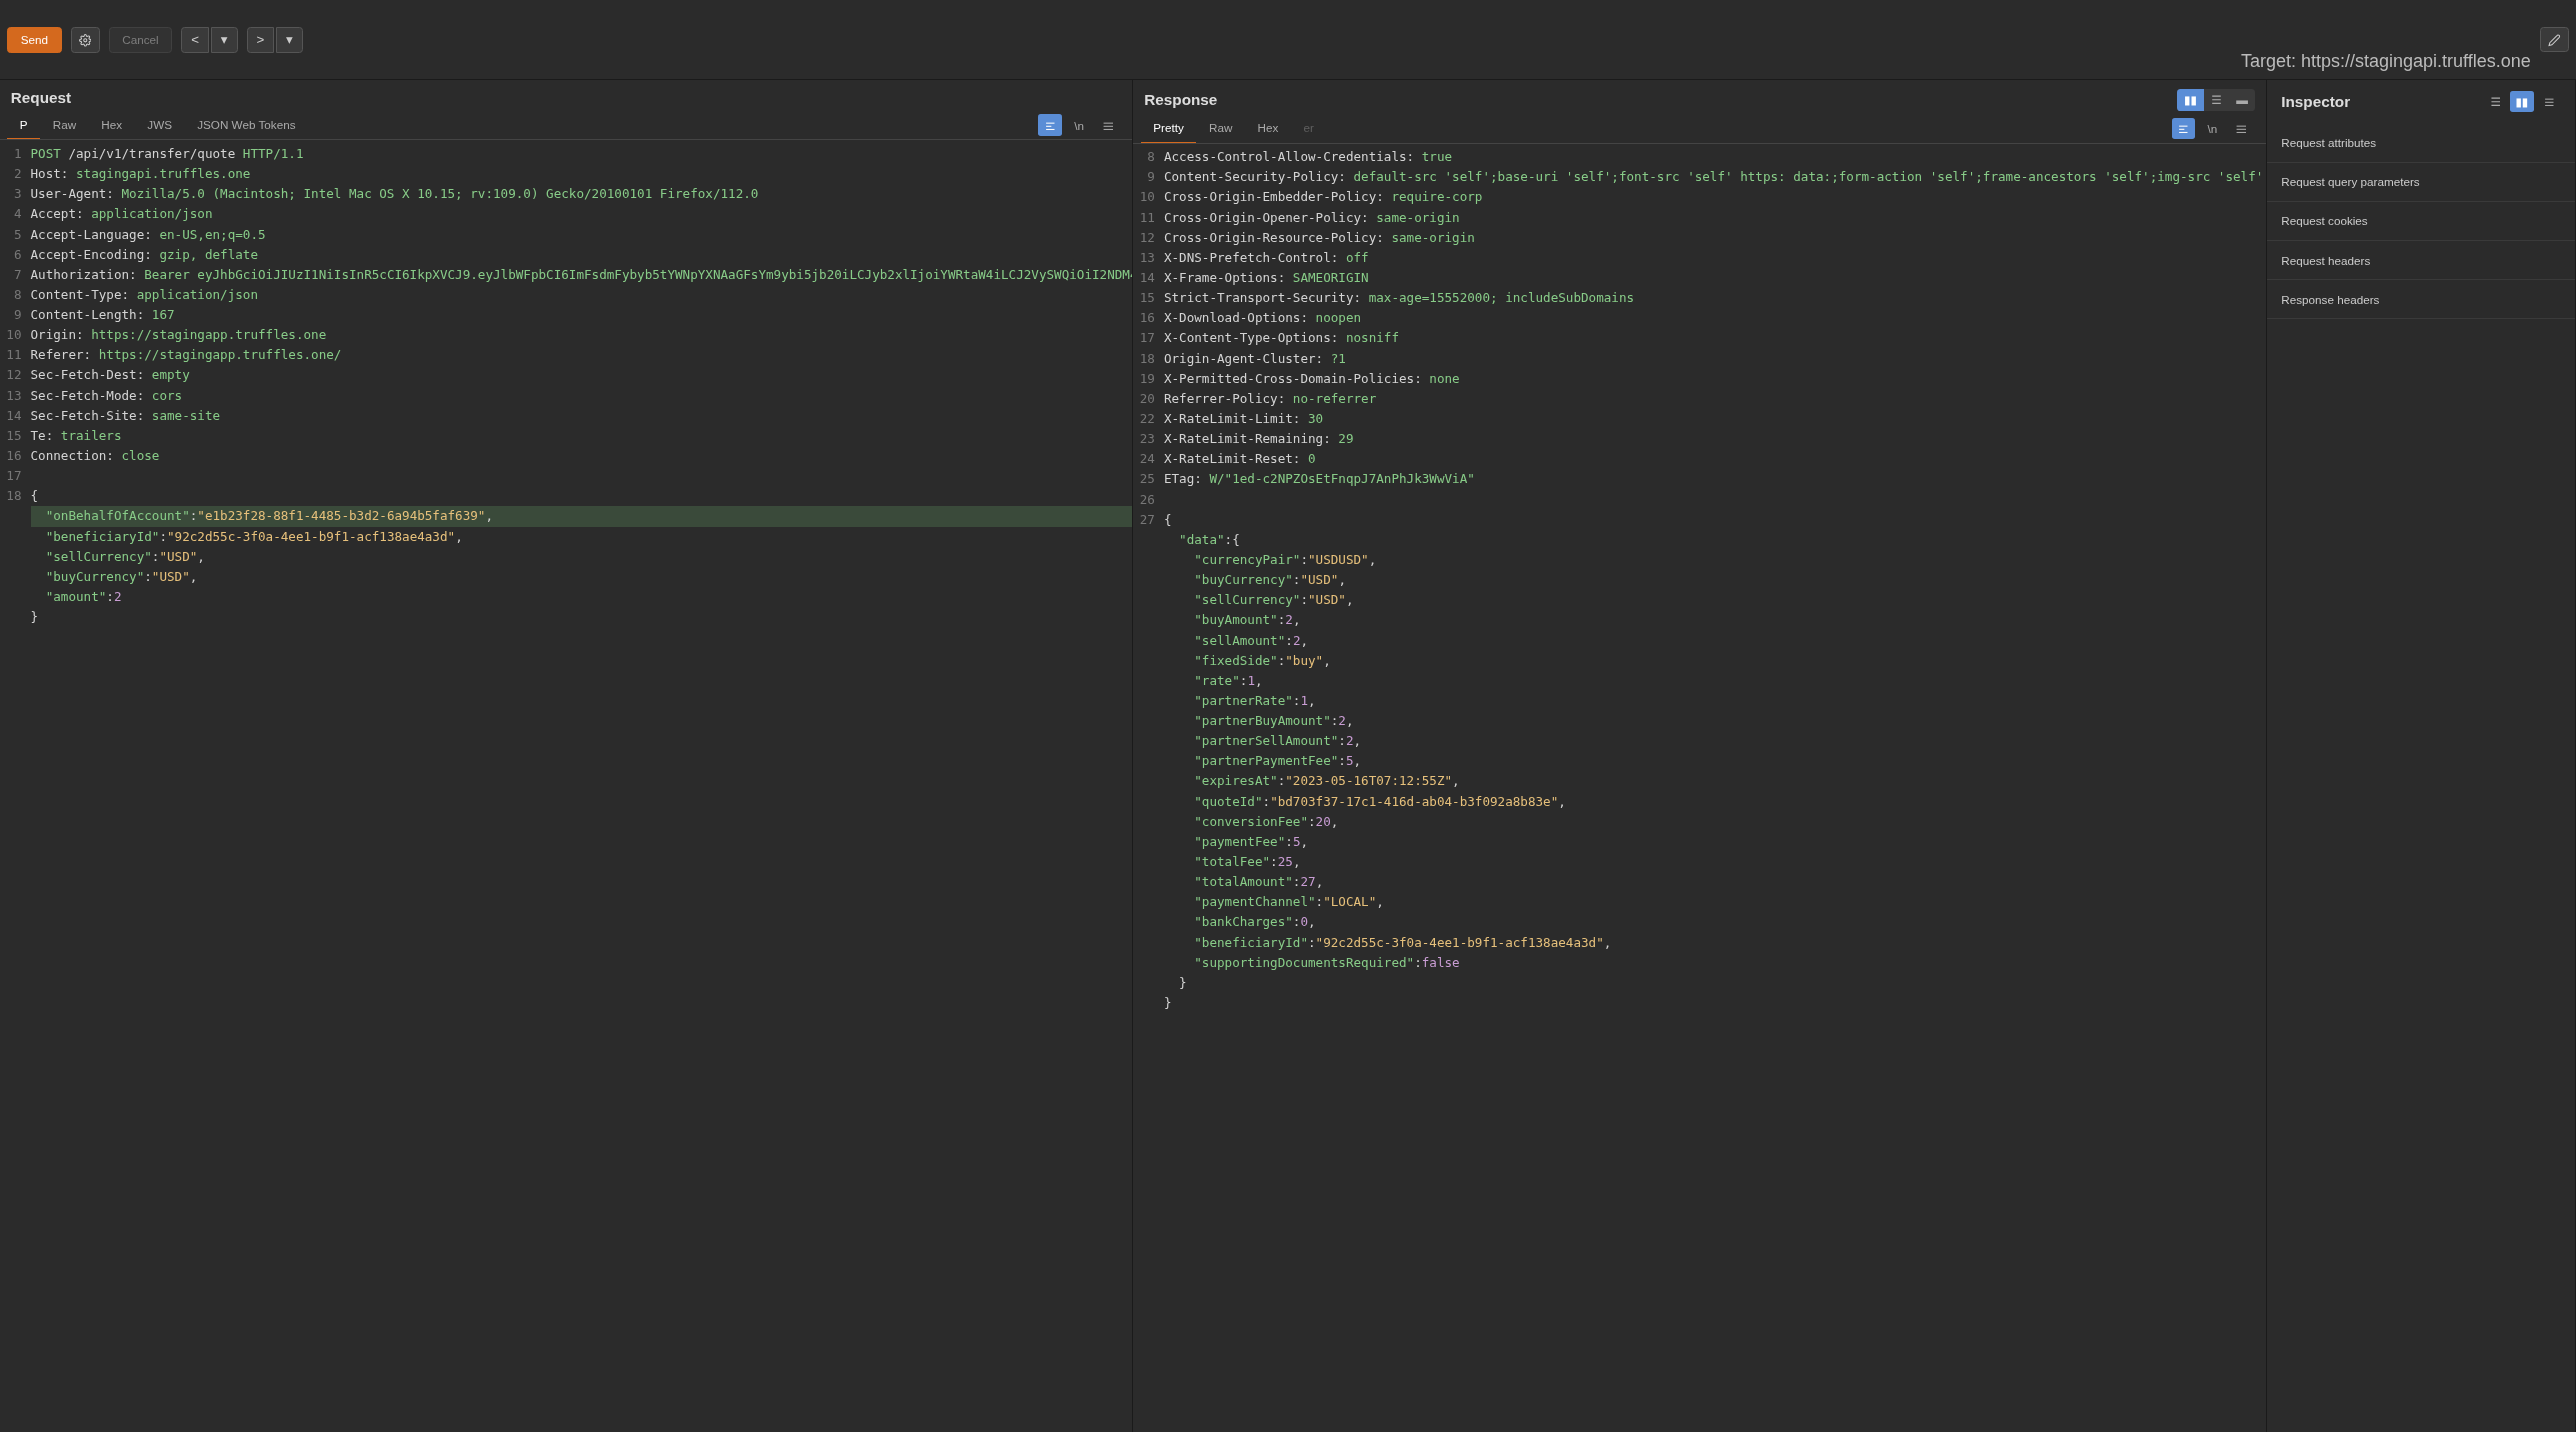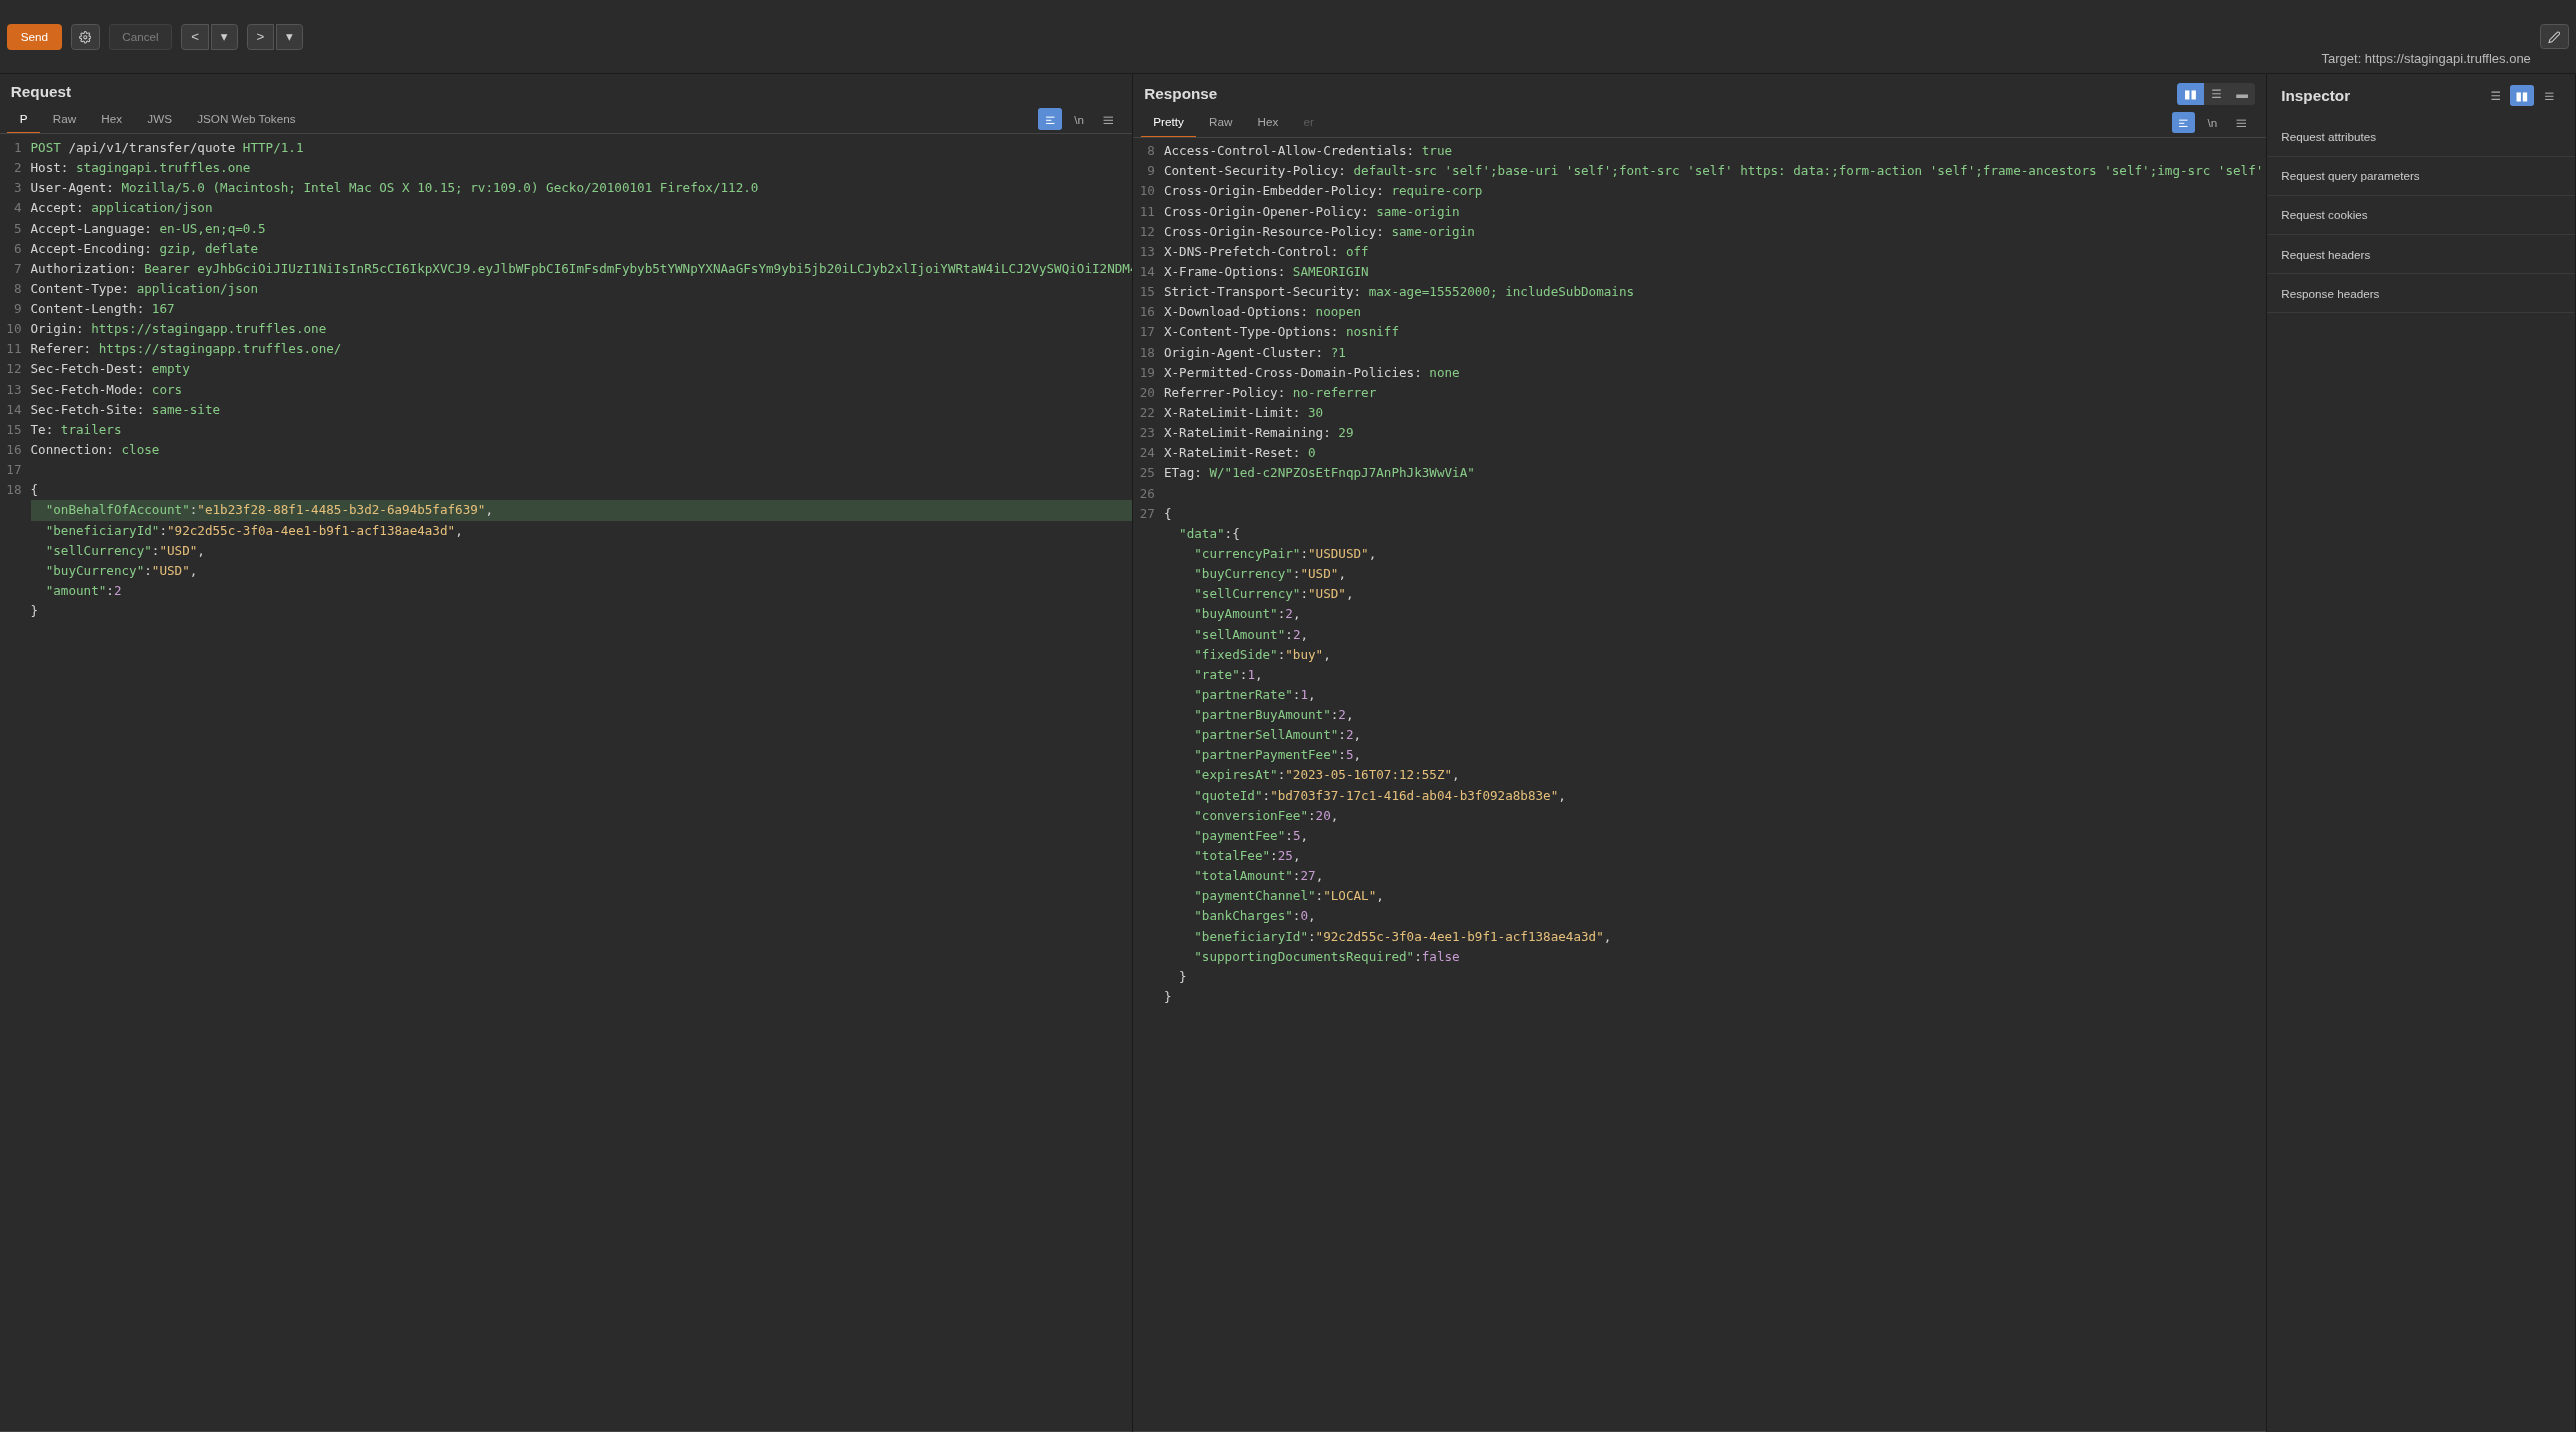--- a/index.html
+++ b/index.html
@@ -37,21 +37,21 @@
   border: 0.9px solid #555;
   border-radius: 3.6px;
   cursor: pointer;
   color: #ccc;
 }
 .nav-group { display: flex; gap: 1.8px; }
 .nav-btn { padding: 4.5px 9px; background: #3a3a3a; border: 0.9px solid #555; color: #ccc; cursor: pointer; }
 .nav-btn:first-child { border-radius: 3.6px 0 0 3.6px; }
 .nav-btn:last-child { border-radius: 0 3.6px 3.6px 0; }
 .toolbar-right { margin-left: auto; display: flex; align-items: center; gap: 9px; }
-.target-label { color: #bbb; font-size: 13px; margin-top: 44px; }
+.target-label { color: #bbb; font-size: 18px; margin-top: 44px; }
 
 .main-layout { display: flex; height: calc(100% - 41px); }
 .pane { display: flex; flex-direction: column; border-right: 0.9px solid #1a1a1a; overflow: hidden; }
 .pane-request { width: 44%; }
 .pane-response { width: 44%; }
 .pane-inspector { flex: 1; }
 
 .pane-header {
   display: flex;
   align-items: center;

